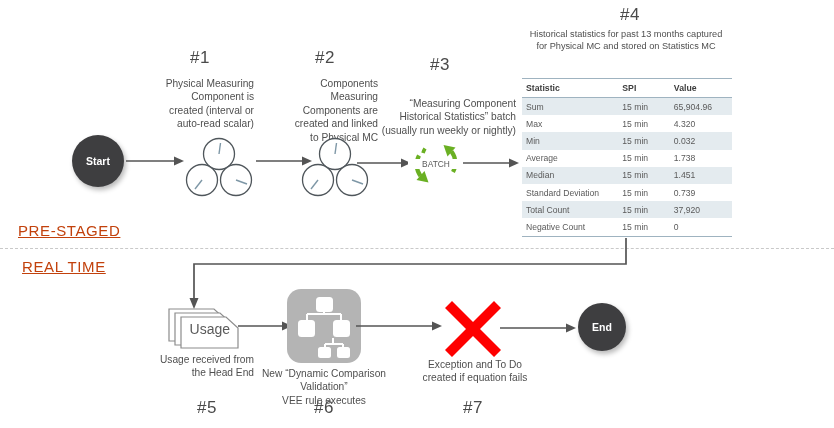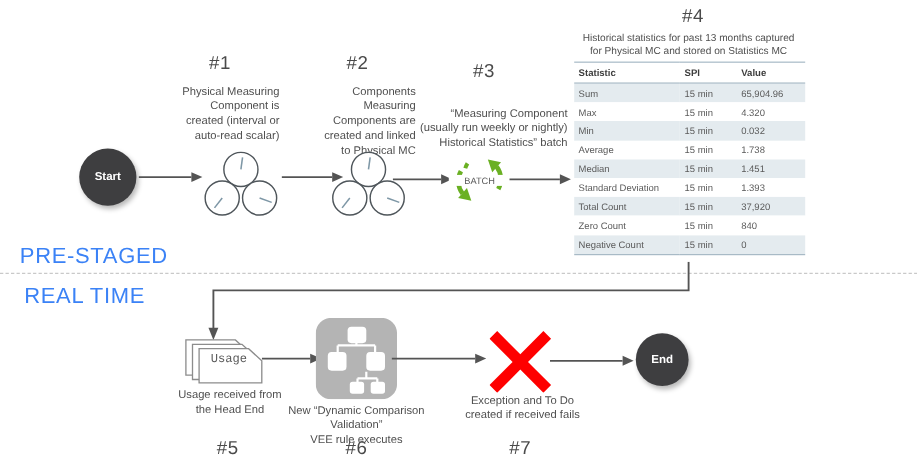--- a/index.html
+++ b/index.html
@@ -33,23 +33,24 @@
     color: #4f4f4f;
     text-align: right;
   }
   .caption {
     font-size: 10.2px;
     line-height: 13.4px;
     color: #4f4f4f;
     text-align: center;
   }
   .band-label {
-    font-size: 20px;
-    color: #3b82f6;
+    font-size: 15px;
+    color: #c2410c;
     letter-spacing: 0.6px;
+    text-decoration: underline;
   }
 
   
   .divider {
     border-top: 1.6px dashed #c9c9c9;
     width: 834px;
     height: 0;
   }
 
   
@@ -64,20 +65,21 @@
     justify-content: center;
     box-shadow: 2px 3px 5px rgba(0,0,0,0.28);
   }
 
   
   .stat-table {
     border-collapse: collapse;
     width: 210px;
     font-size: 8.6px;
     color: #5a5a5a;
+    margin-top: 22px;
   }
   .stat-table thead th {
     text-align: left;
     font-weight: bold;
     color: #3d3d3d;
     font-size: 8.7px;
     padding: 4px 2px 4px 4px;
     border-top: 1.2px solid #9fb3c0;
     border-bottom: 1.2px solid #9fb3c0;
     background: #ffffff;
@@ -122,22 +124,22 @@
   <div class="abs step-desc" style="left:272px; top:77px; width:106px;">
     <div>Components</div>
     <div>Measuring</div>
     <div>Components are</div>
     <div>created and linked</div>
     <div>to Physical MC</div>
   </div>
 
   <div class="abs step-desc" style="left:366px; top:97px; width:150px;">
     <div>“Measuring Component</div>
+    <div>Historical Statistics” batch</div>
     <div>(usually run weekly or nightly)</div>
-    <div>Historical Statistics” batch</div>
   </div>
 
   <div class="abs table-title" style="left:516px; top:28px;">
     <div>Historical statistics for past 13 months captured</div>
     <div>for Physical MC and stored on Statistics MC</div>
   </div>
 
   <div class="abs" style="left:522px; top:56px;">
     <table class="stat-table">
       <thead>
@@ -169,31 +171,26 @@
           <td>1.738</td>
         </tr>
         <tr>
           <td>Median</td>
           <td>15 min</td>
           <td>1.451</td>
         </tr>
         <tr>
           <td>Standard Deviation</td>
           <td>15 min</td>
-          <td>1.393</td>
+          <td>0.739</td>
         </tr>
         <tr>
           <td>Total Count</td>
           <td>15 min</td>
           <td>37,920</td>
-        </tr>
-        <tr>
-          <td>Zero Count</td>
-          <td>15 min</td>
-          <td>840</td>
         </tr>
         <tr>
           <td>Negative Count</td>
           <td>15 min</td>
           <td>0</td>
         </tr>
       </tbody>
     </table>
   </div>
 
@@ -265,21 +262,21 @@
   <svg class="abs" style="left:180px; top:238px;" width="460" height="75">
     <polyline points="446,0 446,26 14,26 14,62" fill="none" stroke="#545454" stroke-width="1.7"></polyline>
     <polygon points="9.5,60 14,71 18.5,60" fill="#545454"></polygon>
   </svg>
 
   <svg class="abs" style="left:166px; top:303px;" width="82" height="46">
     <path d="M 3 6 L 48 6 L 60 17 L 60 38 L 3 38 Z" fill="#ffffff" stroke="#8c8c8c" stroke-width="1.2"></path>
     <path d="M 9 10 L 54 10 L 66 21 L 66 42 L 9 42 Z" fill="#ffffff" stroke="#8c8c8c" stroke-width="1.2"></path>
     <path d="M 15 14 L 60 14 L 72 25 L 72 45 L 15 45 Z" fill="#ffffff" stroke="#8c8c8c" stroke-width="1.2"></path>
   </svg>
-  <div class="abs" style="left:186px; top:321px; width:44px; text-align:center; font-size:11px; color:#5a5a5a;font-family:Liberation Mono, monospace;">Usage</div>
+  <div class="abs" style="left:186px; top:321px; width:44px; text-align:right; font-size:14px; color:#5a5a5a;">Usage</div>
 
   <svg class="abs" style="left:238px; top:315px;" width="58" height="24">
     <line x1="0" y1="11" x2="44" y2="11" stroke="#545454" stroke-width="1.6"></line>
     <polygon points="44,6.5 54,11 44,15.5" fill="#545454"></polygon>
   </svg>
 
   <svg class="abs" style="left:287px; top:289px;" width="74" height="74">
     <rect x="0" y="0" width="74" height="74" rx="14" ry="14" fill="#b4b4b4"></rect>
     <g stroke="#ffffff" stroke-width="2" fill="none">
       <line x1="37" y1="25" x2="37" y2="18"></line>
@@ -313,32 +310,32 @@
 
   <svg class="abs" style="left:500px; top:317px;" width="80" height="24">
     <line x1="0" y1="11" x2="66" y2="11" stroke="#545454" stroke-width="1.6"></line>
     <polygon points="66,6.5 76,11 66,15.5" fill="#545454"></polygon>
   </svg>
 
   <div class="abs node" style="left:578px; top:303px; width:48px; height:48px;">
     <span>End</span>
   </div>
 
-  <div class="abs caption" style="left:154px; top:353px; width:110px;">
+  <div class="abs caption" style="left:144px; top:353px; width:110px;text-align:right;">
     <div>Usage received from</div>
     <div>the Head End</div>
   </div>
 
   <div class="abs caption" style="left:241px; top:367px; width:166px;">
     <div>New “Dynamic Comparison Validation”</div>
     <div>VEE rule executes</div>
   </div>
 
   <div class="abs caption" style="left:419px; top:358px; width:112px;">
     <div>Exception and To Do</div>
-    <div>created if received fails</div>
+    <div>created if equation fails</div>
   </div>
 
   <div class="abs step-num" style="left:167px; top:398px; width:80px;">#5</div>
   <div class="abs step-num" style="left:284px; top:398px; width:80px;">#6</div>
   <div class="abs step-num" style="left:433px; top:398px; width:80px;">#7</div>
 
 </div>
 
 </body></html>

